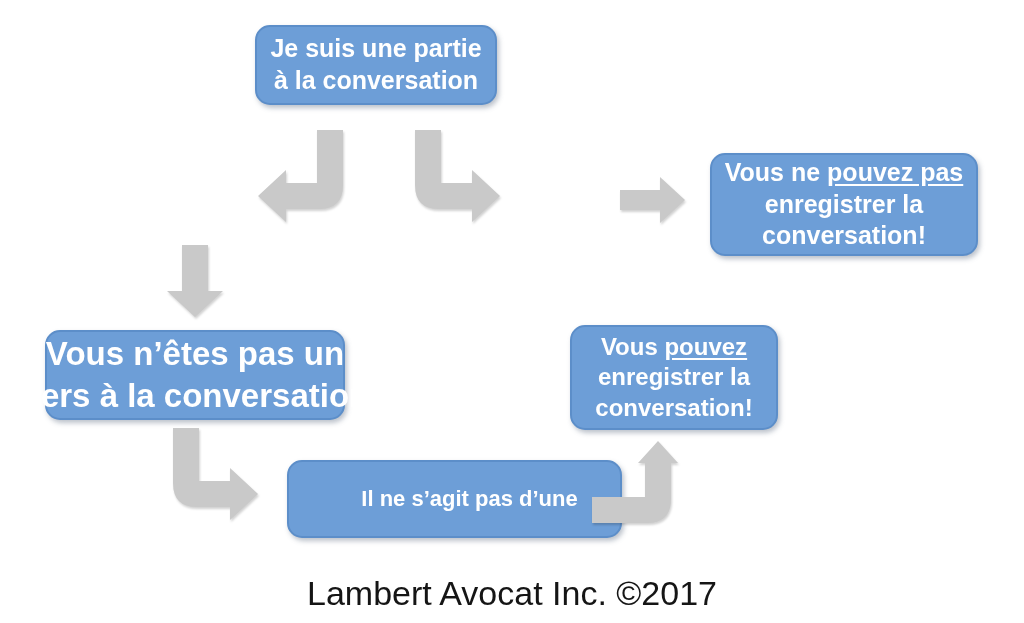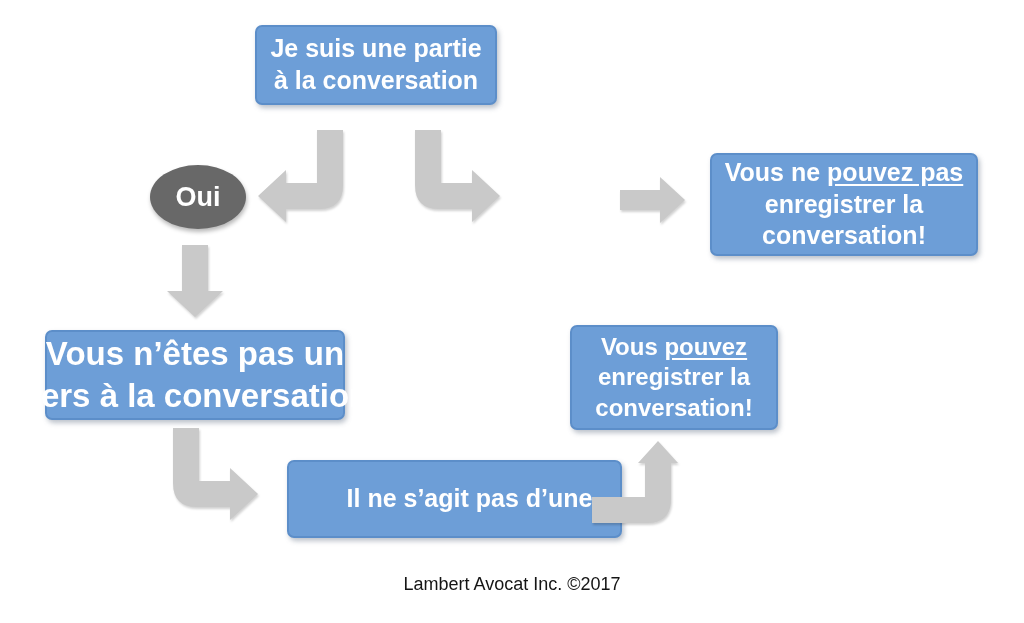--- a/index.html
+++ b/index.html
@@ -4,31 +4,31 @@
 <style>
   html,body { margin:0; padding:0; background:#ffffff; }
   .canvas {
     position:relative; width:1024px; height:623px; background:#ffffff;
     font-family:"Liberation Sans", sans-serif; overflow:hidden;
   }
   .node {
     position:absolute; box-sizing:border-box;
     background:var(--box-fill,#6d9ed7);
     border:2px solid var(--box-border,#5c8ec9);
-    border-radius:7px;
+    border-radius:15px;
     color:var(--box-text,#ffffff);
     display:flex; flex-direction:column; align-items:center; justify-content:center;
     text-align:center; font-weight:700; line-height:1.27;
     box-shadow:2px 3px 5px rgba(95,110,130,.42);
   }
   .node .line { white-space:nowrap; }
   #node-start   { left:255px; top:25px;  width:242px; height:80px;  font-size:25px; }
   #node-cannot  { left:710px; top:153px; width:268px; height:103px; font-size:25px; }
   #node-third   { left:45px;  top:330px; width:300px; height:90px;  font-size:33px; }
-  #node-private { left:287px; top:460px; width:335px; height:78px;  font-size:25px;padding-left:30px; }
+  #node-private { left:287px; top:460px; width:335px; height:78px;  font-size:22px;padding-left:30px; }
   #node-can     { left:556px; top:325px; width:208px; height:105px; font-size:24px;margin-left:14px; }
   .pill {
     position:absolute; width:96px; height:64px;
     background:var(--ellipse-fill,#686868); border-radius:50%;
     color:var(--box-text,#ffffff); display:flex; align-items:center; justify-content:center;
     font-size:27px; font-weight:700;
     box-shadow:1px 3px 4px rgba(0,0,0,.28);
   }
   #pill-oui { left:150px; top:165px; }
   #pill-non { left:504px; top:165px; }
@@ -36,21 +36,21 @@
   .arrow svg { display:block; filter:drop-shadow(1px 2px 1px rgba(0,0,0,.18)); }
   #arrow-start-oui  { left:258px; top:130px; }
   #arrow-start-non  { left:415px; top:130px; }
   #arrow-non-cannot { left:620px; top:177px; }
   #arrow-oui-third  { left:167px; top:245px; }
   #arrow-third-private { left:173px; top:428px; }
   #arrow-private-can   { left:592px; top:441px; }
   .u { text-decoration:underline; text-underline-offset:3px; }
   .footer {
     position:absolute; left:0; right:0; top:574px; text-align:center;
-    color:var(--footer-text,#151515); font-size:18px; font-weight:400;
+    color:var(--footer-text,#151515); font-size:34px; font-weight:400;
   }
 </style>
 </head>
 <body>
 
 <div class="canvas">
 
   <div class="node" id="node-start">
     <div class="line">Je suis une partie</div>
     <div class="line">à la conversation</div>
@@ -61,23 +61,20 @@
       <path fill="currentColor" d="M59 0 H85 V55 Q85 79 61 79 H28 V92 L0 66 L28 40 V53 H59 Z"></path>
     </svg>
   </div>
 
   <div class="arrow" id="arrow-start-non">
     <svg width="85" height="105" viewBox="0 0 85 105" aria-hidden="true">
       <path fill="currentColor" d="M26 0 H0 V55 Q0 79 24 79 H57 V92 L85 66 L57 40 V53 H26 Z"></path>
     </svg>
   </div>
 
-  <div class="pill" id="pill-oui">
-    <span>Oui</span>
-  </div>
 
 
   <div class="arrow" id="arrow-non-cannot">
     <svg width="65" height="46" viewBox="0 0 65 46" aria-hidden="true">
       <path fill="currentColor" d="M0 13 H40 V0 L65 23 L40 46 V33 H0 Z"></path>
     </svg>
   </div>
 
   <div class="node" id="node-cannot">
     <div class="line"><span>Vous ne </span><span class="u">pouvez pas</span></div>

